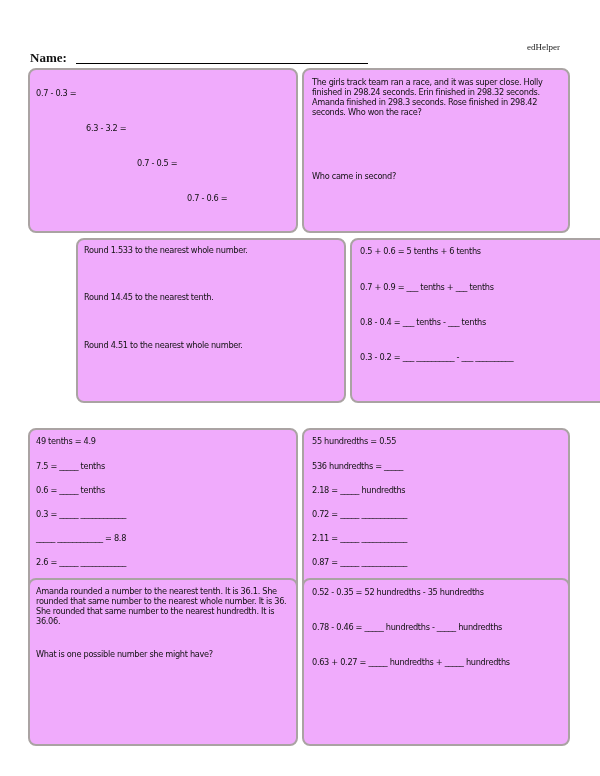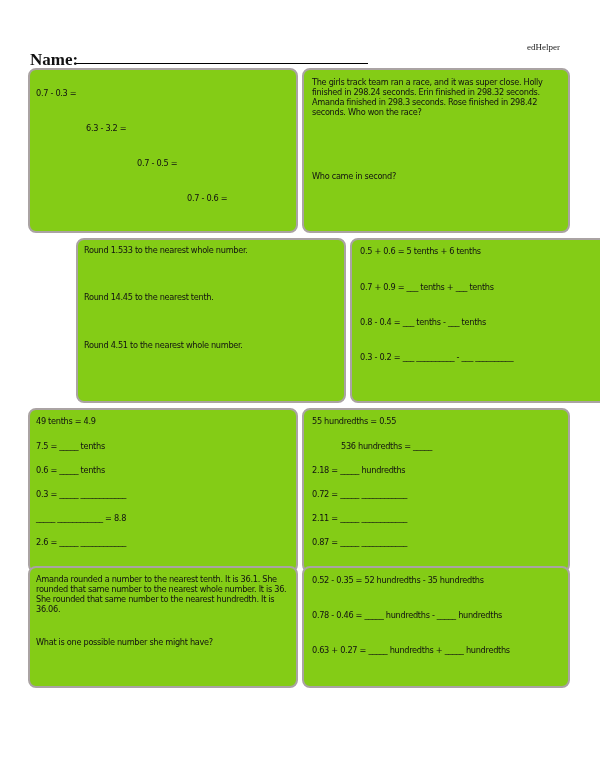--- a/index.html
+++ b/index.html
@@ -1,26 +1,26 @@
 <!DOCTYPE html>
 <html><head>
   <meta charset="utf-8">
   <style>
     html, body { margin:0; padding:0; background:#ffffff; }
     body { width:600px; height:776px; position:relative; overflow:hidden; font-family:"DejaVu Sans", sans-serif; color:#111; }
     .brand { position:absolute; left:527px; top:42px; font-family:"Liberation Serif", serif; font-size:9px; color:#222; }
-    .name-row { position:absolute; left:30px; top:50px; font-family:"Liberation Serif", serif; font-size:17px; font-weight:bold;text-align:right; }
+    .name-row { position:absolute; left:30px; top:50px; font-family:"Liberation Serif", serif; font-size:13px; font-weight:bold;text-align:right; }
     .name-line { position:absolute; left:76px; top:63px; width:292px; border-bottom:1px solid #000; }
-    .box { position:absolute; box-sizing:border-box; border:2px solid #aaa3a3; border-radius:8px; background:#84cc16; font-size:8.2px; letter-spacing:-0.3px; line-height:10px; }
+    .box { position:absolute; box-sizing:border-box; border:2px solid #aaa3a3; border-radius:8px; background:#f0abfc; font-size:8.2px; letter-spacing:-0.3px; line-height:10px; }
     .l { left:28px; width:270px; }
     .r { left:302px; width:268px; }
     .row1 { top:68px; height:165px; }
     .row2 { top:238px; height:165px;margin-left:48px; }
-    .row3 { top:408px; height:165px; }
-    .row4 { top:566px; height:122px; }
+    .row3 { top:428px; height:165px; }
+    .row4 { top:578px; height:168px; }
     .t { position:absolute; white-space:nowrap; }
     .para { position:absolute; left:9px; right:8px; white-space:normal; }
   </style>
 </head>
 <body>
 
 <div class="brand">edHelper</div>
 <div class="name-row">Name:</div>
 <div class="name-line"></div>
 
@@ -53,21 +53,21 @@
   <span class="t" style="left:6px;top:6px;">49 tenths = 4.9</span>
   <span class="t" style="left:6px;top:31px;">7.5 = _____ tenths</span>
   <span class="t" style="left:6px;top:55px;">0.6 = _____ tenths</span>
   <span class="t" style="left:6px;top:79px;">0.3 = _____ ____________</span>
   <span class="t" style="left:6px;top:103px;">_____ ____________ = 8.8</span>
   <span class="t" style="left:6px;top:127px;">2.6 = _____ ____________</span>
 </div>
 
 <div class="box r row3">
   <span class="t" style="left:8px;top:6px;">55 hundredths = 0.55</span>
-  <span class="t" style="left:8px;top:31px;margin-left:29px;">536 hundredths = _____</span>
+  <span class="t" style="left:8px;top:31px;">536 hundredths = _____</span>
   <span class="t" style="left:8px;top:55px;">2.18 = _____ hundredths</span>
   <span class="t" style="left:8px;top:79px;">0.72 = _____ ____________</span>
   <span class="t" style="left:8px;top:103px;">2.11 = _____ ____________</span>
   <span class="t" style="left:8px;top:127px;">0.87 = _____ ____________</span>
 </div>
 
 <div class="box l row4">
   <div class="para" style="top:6px;left:6px;line-height:10px;">Amanda rounded a number to the nearest tenth. It is 36.1. She rounded that same number to the nearest whole number.  It is 36. She rounded that same number to the nearest hundredth.  It is 36.06.</div>
   <div class="t" style="left:6px;top:69px;">What is one possible number she might have?</div>
 </div>

